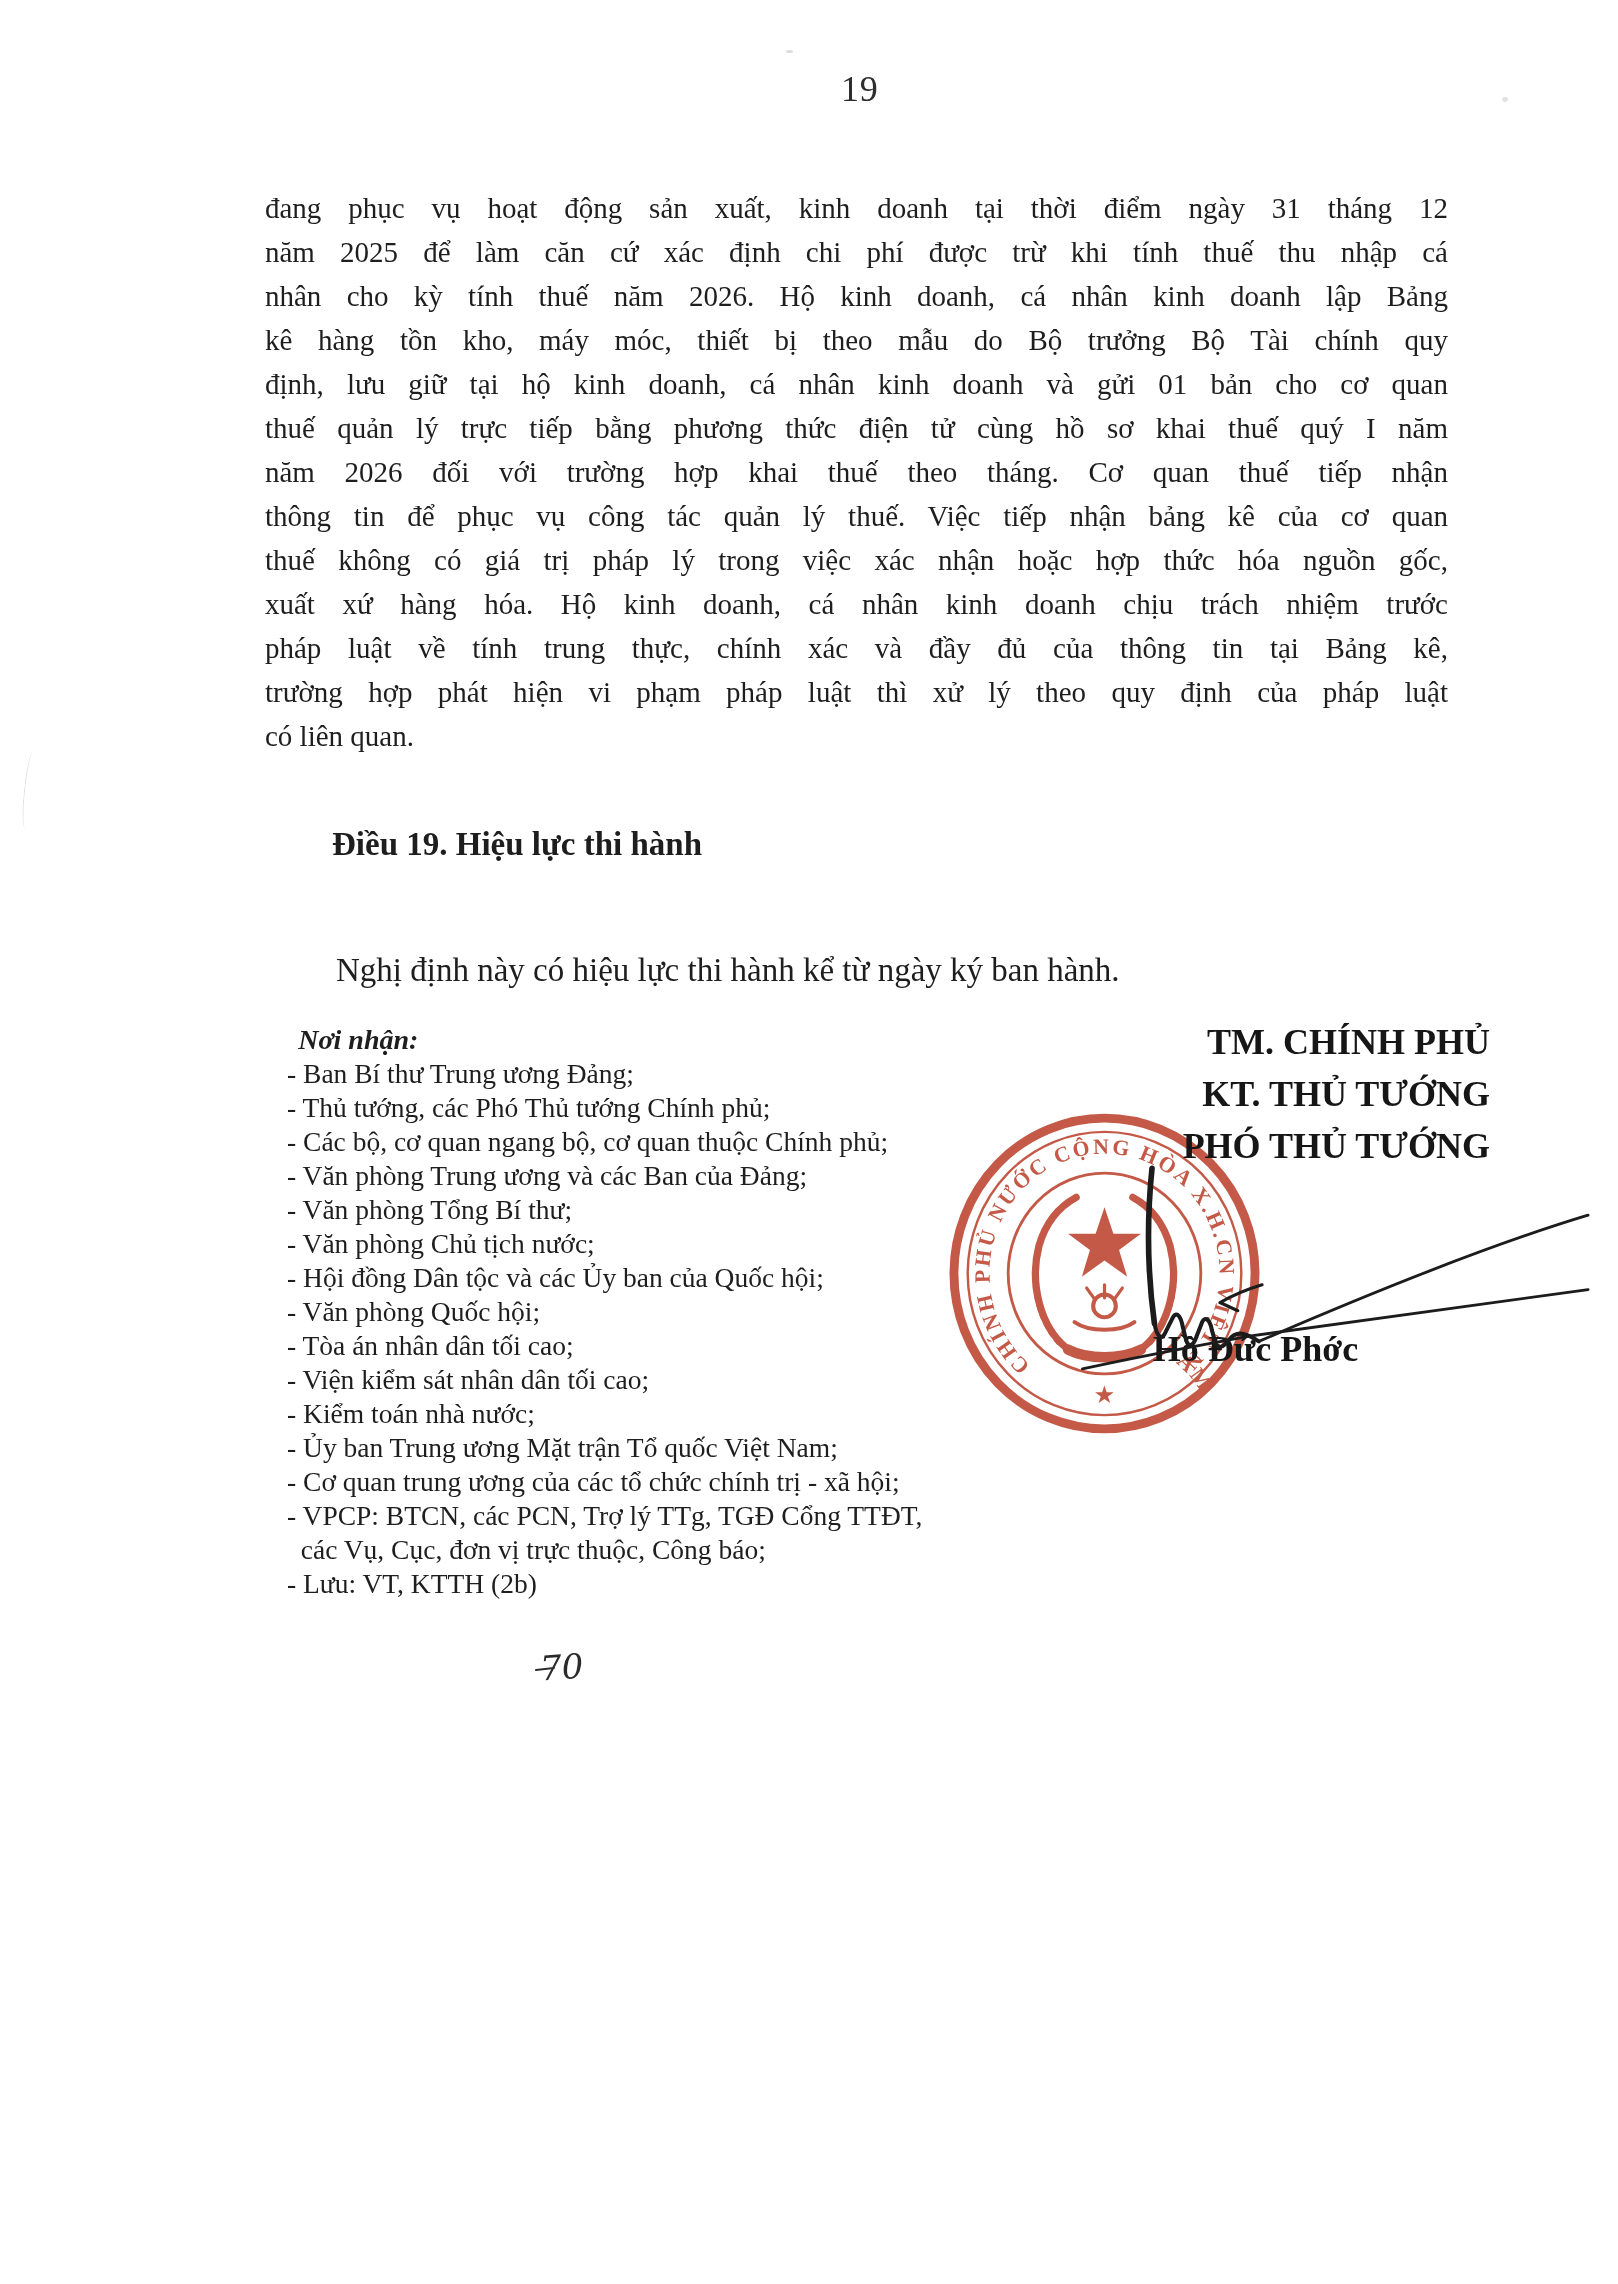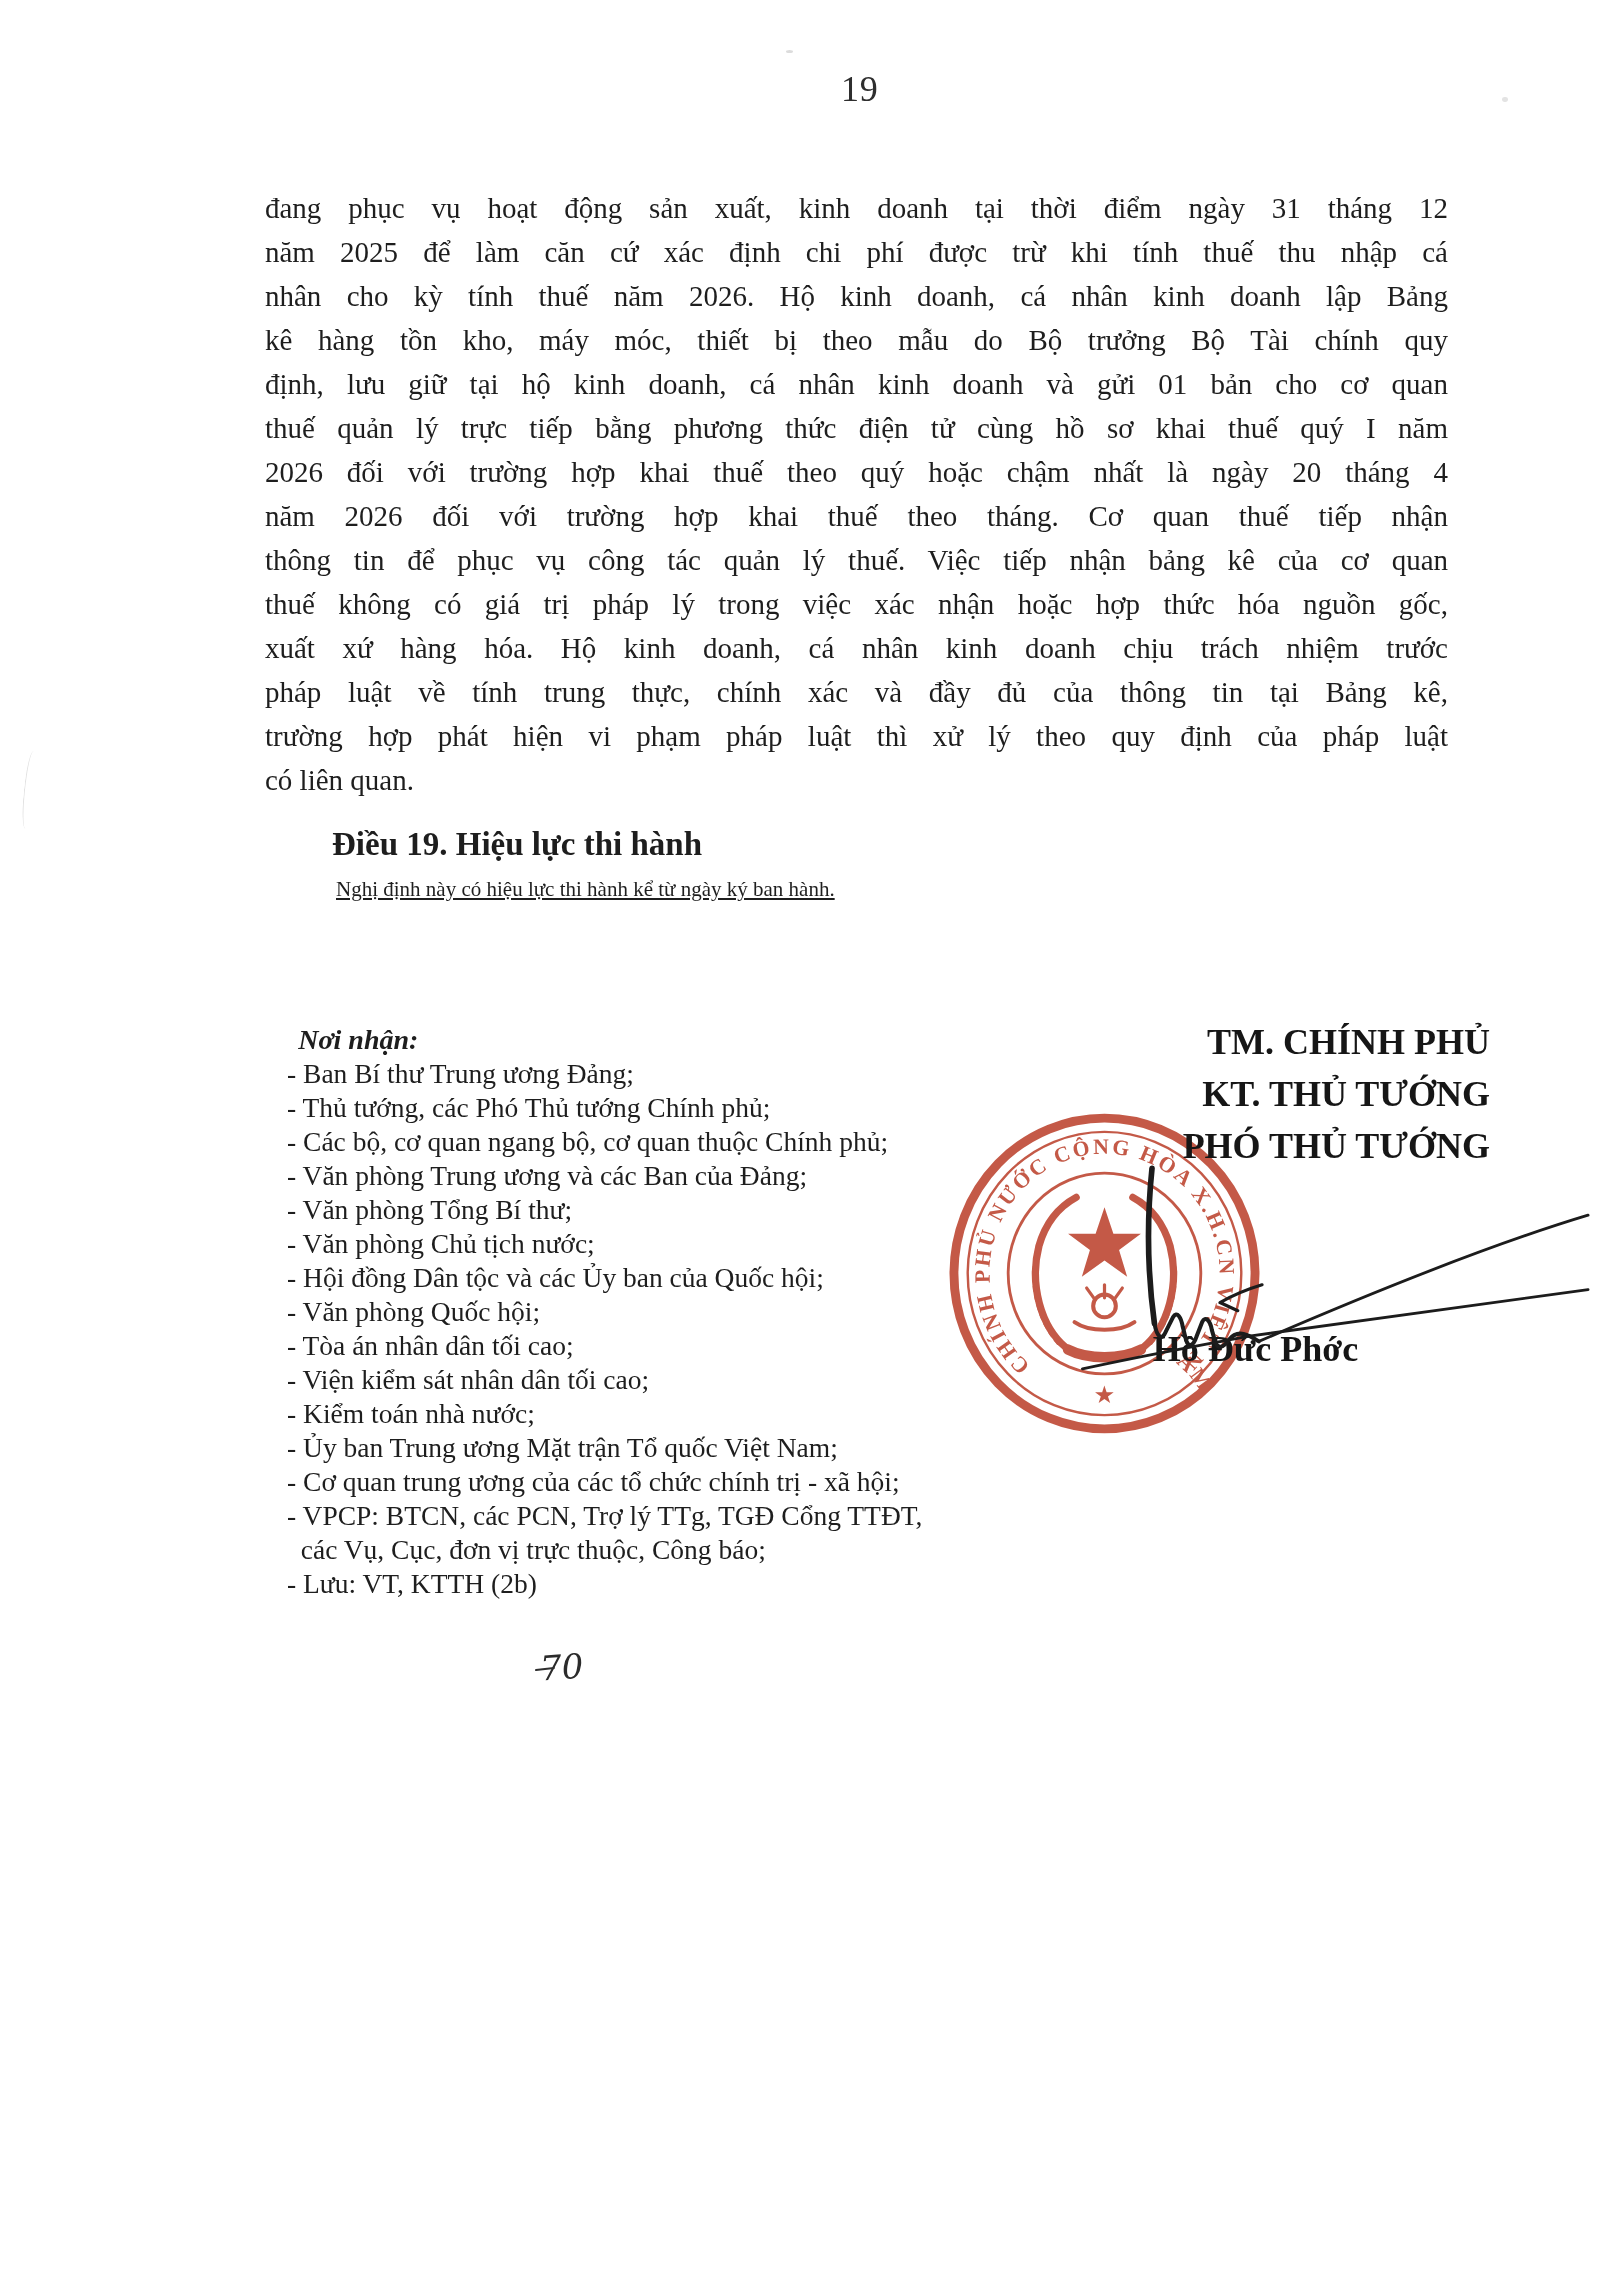--- a/index.html
+++ b/index.html
@@ -8,21 +8,21 @@
     font-family:"Liberation Serif",serif;color:#1e1e1e;overflow:hidden;
   }
   
   .page-number{position:absolute;left:841px;top:68px;font-size:36px;color:#2e2e2e;letter-spacing:0.8px;}
   
   .body-par{position:absolute;left:265px;top:186px;width:1183px;font-size:29px;line-height:44px;}
   .para-line{text-align:justify;text-align-last:justify;white-space:normal;}
   .para-line:last-child{text-align-last:left;}
   
   .article-heading{position:absolute;left:332px;top:822px;font-size:33px;font-weight:bold;line-height:45px;}
-  .article-sentence{position:absolute;left:336px;top:867px;font-size:21px;line-height:45px;text-decoration:underline;}
+  .article-sentence{position:absolute;left:336px;top:948px;font-size:33px;line-height:45px;}
   
   .recipients{position:absolute;left:267px;top:1023px;width:728px;font-size:27.5px;line-height:34px;margin-left:20px;}
   .recipients-label{font-weight:bold;font-style:italic;padding-left:11.3px;font-size:28px;}
   .rec-item{white-space:pre;}
   
   .signoff{position:absolute;left:1021px;top:1016px;width:469px;text-align:right;
            font-size:36px;font-weight:bold;line-height:52px;color:#161616;}
   .signer-name{position:absolute;left:1021px;top:1328px;width:469px;text-align:center;
            font-size:36px;font-weight:bold;color:#161616;}
   
@@ -55,21 +55,20 @@
       <div class="para-line">năm 2025 để làm căn cứ xác định chi phí được trừ khi tính thuế thu nhập cá</div>
 
       <div class="para-line">nhân cho kỳ tính thuế năm 2026. Hộ kinh doanh, cá nhân kinh doanh lập Bảng</div>
 
       <div class="para-line">kê hàng tồn kho, máy móc, thiết bị theo mẫu do Bộ trưởng Bộ Tài chính quy</div>
 
       <div class="para-line">định, lưu giữ tại hộ kinh doanh, cá nhân kinh doanh và gửi 01 bản cho cơ quan</div>
 
       <div class="para-line">thuế quản lý trực tiếp bằng phương thức điện tử cùng hồ sơ khai thuế quý I năm</div>
 
-      <div class="para-line">2026 đối với trường hợp khai thuế theo quý hoặc chậm nhất là ngày 20 tháng 4</div>
 
       <div class="para-line">năm 2026 đối với trường hợp khai thuế theo tháng. Cơ quan thuế tiếp nhận</div>
 
       <div class="para-line">thông tin để phục vụ công tác quản lý thuế. Việc tiếp nhận bảng kê của cơ quan</div>
 
       <div class="para-line">thuế không có giá trị pháp lý trong việc xác nhận hoặc hợp thức hóa nguồn gốc,</div>
 
       <div class="para-line">xuất xứ hàng hóa. Hộ kinh doanh, cá nhân kinh doanh chịu trách nhiệm trước</div>
 
       <div class="para-line">pháp luật về tính trung thực, chính xác và đầy đủ của thông tin tại Bảng kê,</div>

